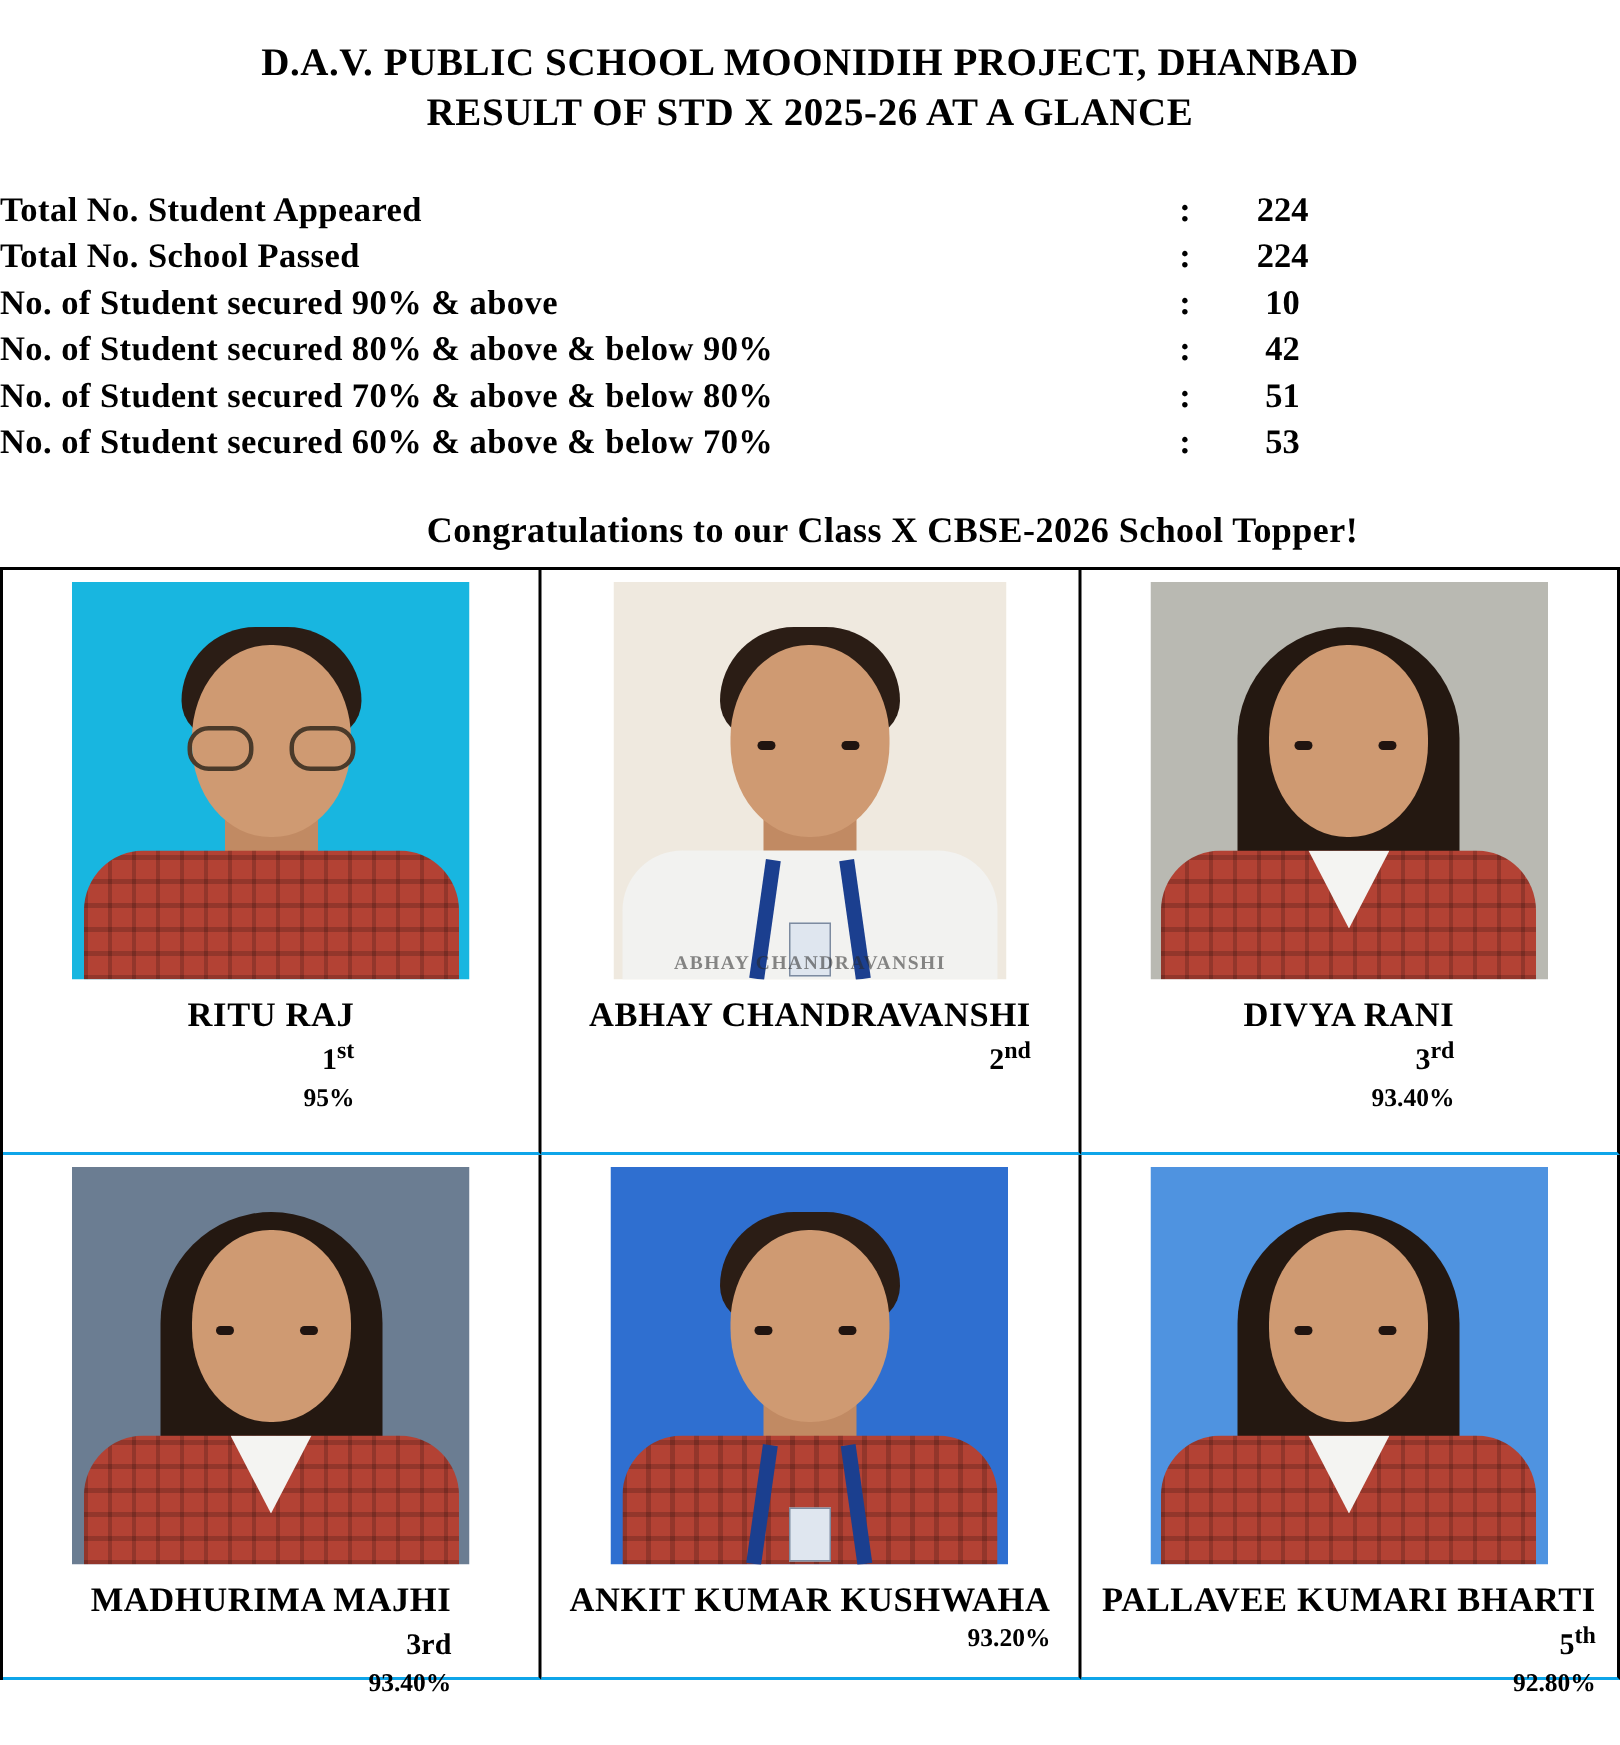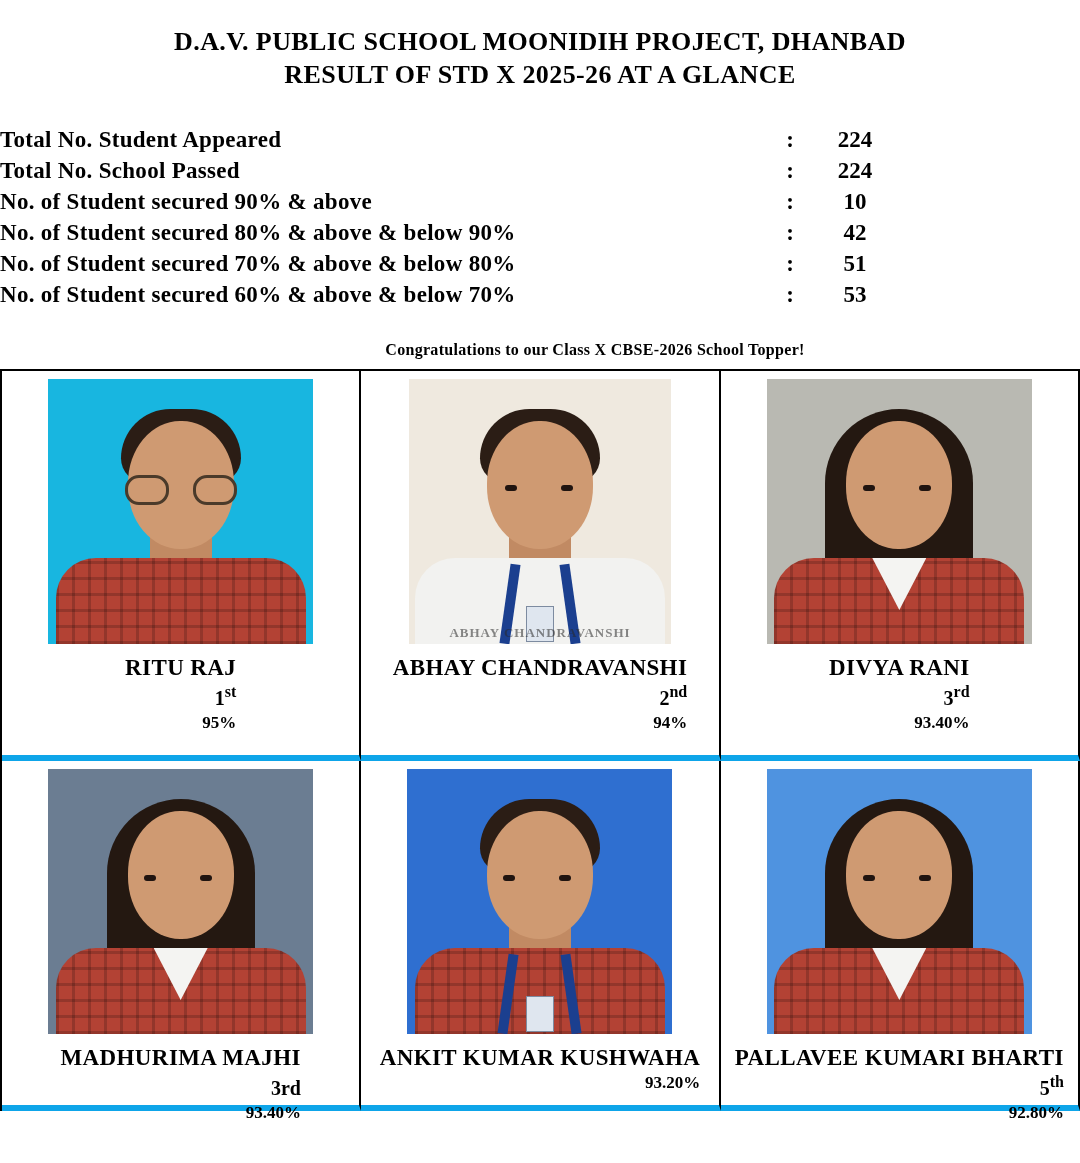--- a/index.html
+++ b/index.html
@@ -63,42 +63,42 @@
   .st-value {
     width: 90px;
     text-align: center;
   }
 
   
   .congrats {
     margin-top: 30px;
     text-align: center;
     font-weight: bold;
-    font-size: 16px;
+    font-size: 24px;
     letter-spacing: 0.3px;
     padding-left: 110px;
     padding-bottom: 10px;
   }
 
   
   .grid {
     border-top: 2px solid #000;
     border-left: 2px solid #000;
     width: 1080px;
     box-sizing: border-box;
     display: flex;
     flex-direction: column;
   }
   .grid-row {
     display: flex;
     width: 100%;
   }
   .cell {
     border-right: 2px solid #000;
-    border-bottom: 6px solid #0ea5e9;
+    border-bottom: 2px solid #0ea5e9;
     box-sizing: border-box;
     flex: 1 1 0;
     display: flex;
     flex-direction: column;
     align-items: center;
     padding-top: 8px;
     padding-bottom: 6px;
     min-height: 0;
   }
   .row-1 .cell { height: 390px; }
@@ -293,21 +293,20 @@
           <div class="eye l"></div>
           <div class="eye r"></div>
           <div class="lanyard-l"></div>
           <div class="lanyard-r"></div>
           <div class="badge"></div>
           <div class="watermark">ABHAY CHANDRAVANSHI</div>
         </div>
         <div class="caption">
           <div class="cap-name">ABHAY CHANDRAVANSHI</div>
           <div class="cap-rank"><span>2</span><sup>nd</sup></div>
-          <div class="cap-pct">94%</div>
         </div>
       </div>
 
       <div class="cell">
         <div class="photo">
           <div class="bg grey"></div>
           <div class="shirt check"></div>
           <div class="collar"></div>
           <div class="neck"></div>
           <div class="hair long"></div>

